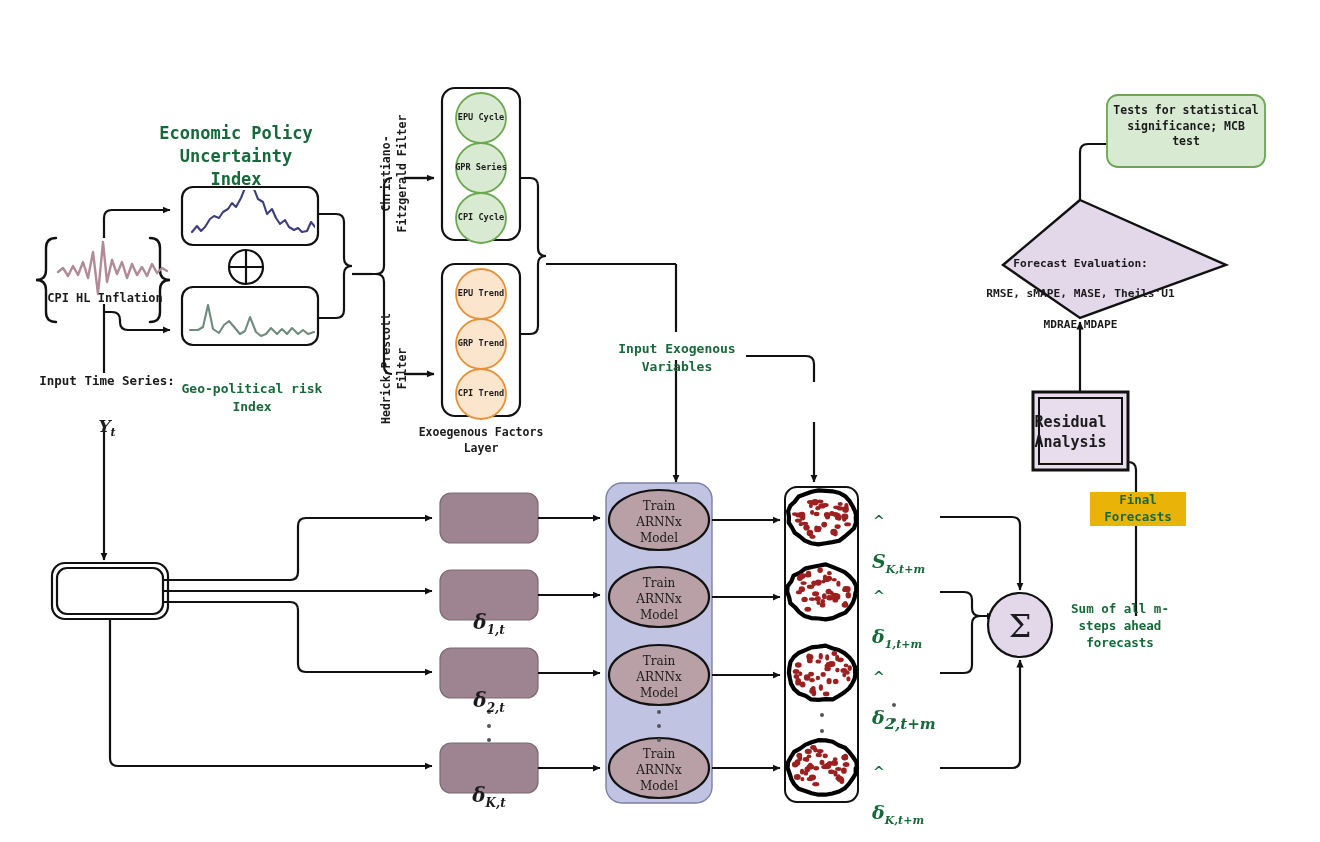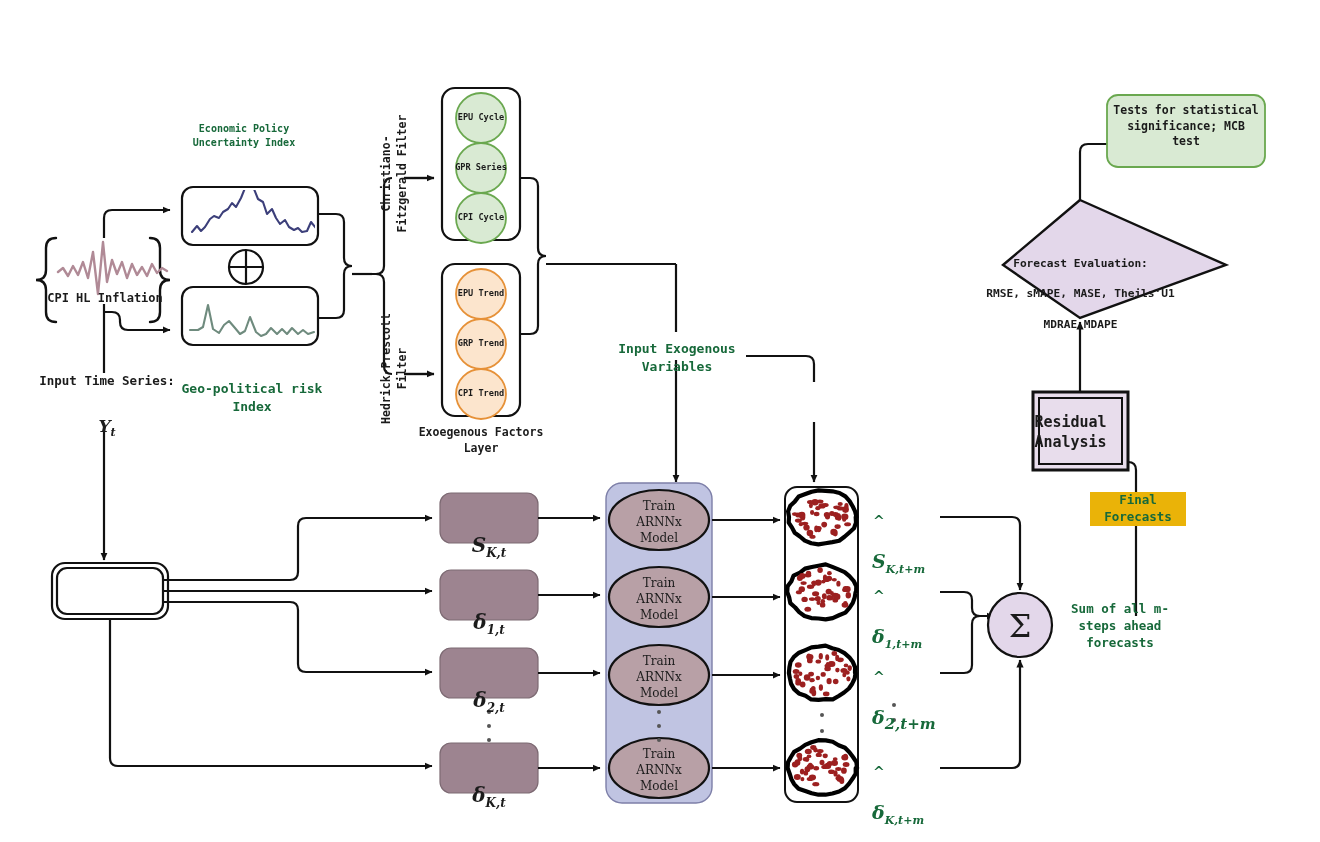--- a/index.html
+++ b/index.html
@@ -345,21 +345,21 @@
     </g>
   </svg>
 
   <div class="lbl" style="left:30px;top:290px;width:150px;font-size:12px;">CPI HL Inflation</div>
 
   <div class="lbl" style="left:22px;top:373px;width:170px;font-size:12.5px;">Input Time Series:</div>
   <div class="lbl math" style="left:22px;top:392px;width:170px;font-size:17px;">
     <span>Y</span><sub style="font-size:11px;">t</sub>
   </div>
 
-  <div class="lbl green" style="left:164px;top:122px;width:160px;font-size:10px;">Economic Policy
+  <div class="lbl green" style="left:156px;top:122px;width:160px;font-size:17px;">Economic Policy
 Uncertainty Index</div>
 
   <div class="lbl green" style="left:172px;top:344px;width:160px;font-size:13px;margin-top:36px;">Geo-political risk
 Index</div>
 
   <div class="lbl rot" style="left:305px;top:158px;width:180px;font-size:11.5px;transform:rotate(-90deg);">Christiano-
 Fitzgerald Filter</div>
 
   <div class="lbl rot" style="left:305px;top:353px;width:180px;font-size:11.5px;transform:rotate(-90deg);">Hedrick-Prescott
 Filter</div>
@@ -373,23 +373,20 @@
   <div class="lbl" style="left:446px;top:388px;width:70px;font-size:8.6px;"><span>CPI Trend</span></div>
 
   <div class="lbl" style="left:401px;top:425px;width:160px;font-size:11.5px;">Exoegenous Factors
 Layer</div>
 
   <div class="lbl green" style="left:596px;top:340px;width:162px;font-size:13px;">Input Exogenous
 Variables</div>
 
 
 
-  <div class="lbl math" style="left:440px;top:505px;width:98px;font-size:20px;">
-    <span>S</span><sub style="font-size:12px;">K,t</sub>
-  </div>
   <div class="lbl math" style="left:440px;top:582px;width:98px;font-size:20px;">
     <span>δ</span><sub style="font-size:12px;">1,t</sub>
   </div>
   <div class="lbl math" style="left:440px;top:660px;width:98px;font-size:20px;">
     <span>δ</span><sub style="font-size:12px;">2,t</sub>
   </div>
   <div class="lbl math" style="left:440px;top:755px;width:98px;font-size:20px;">
     <span>δ</span><sub style="font-size:12px;">K,t</sub>
   </div>
 

